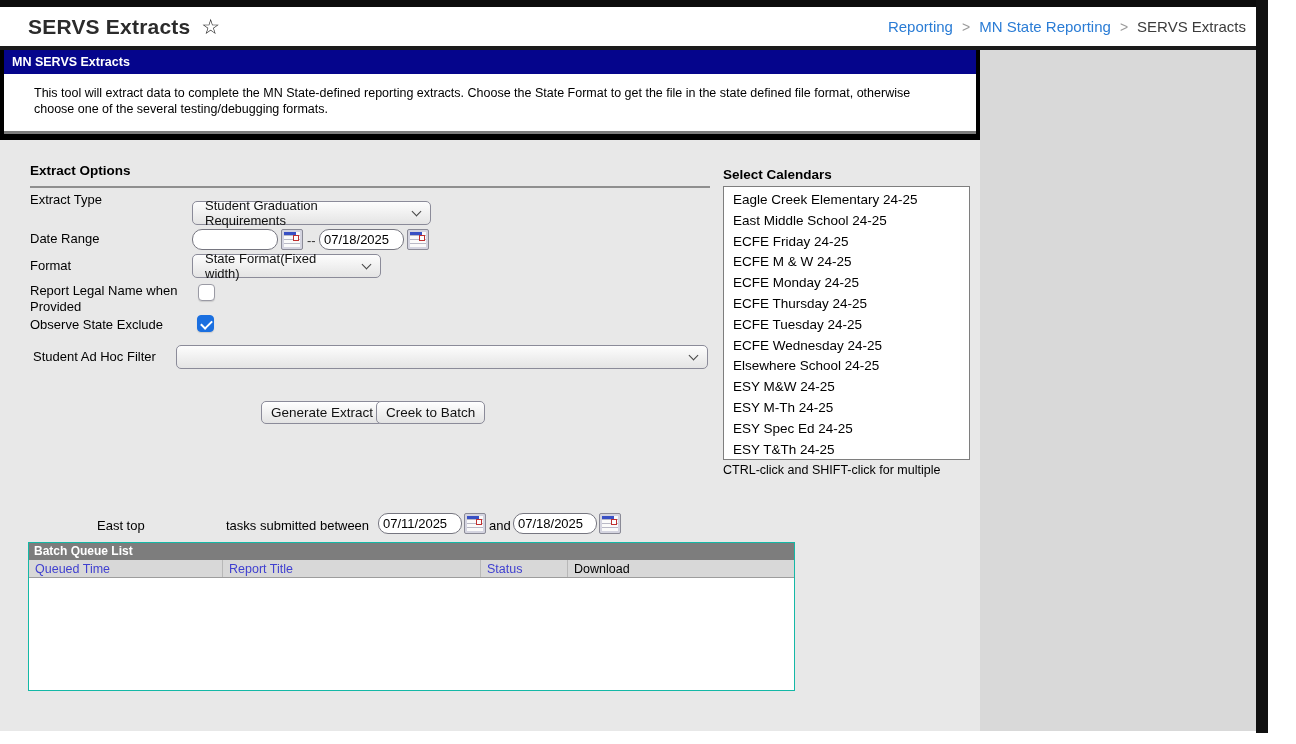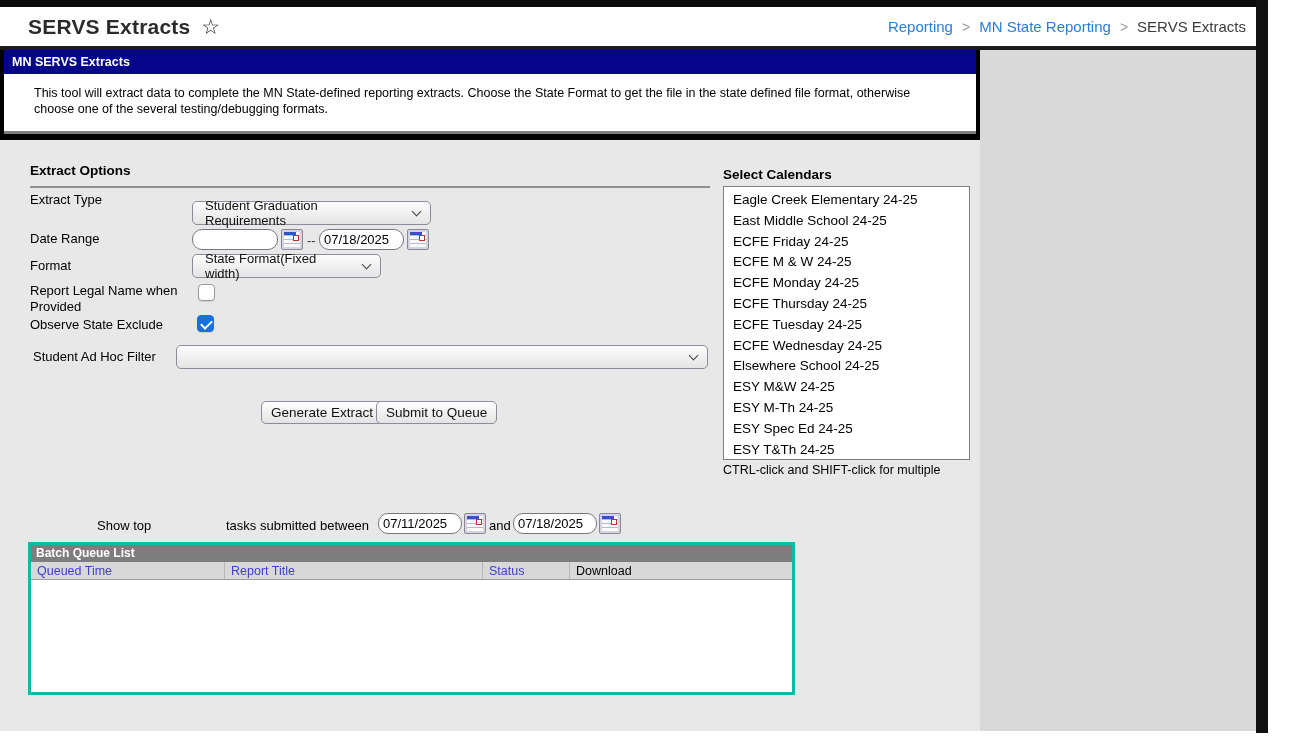--- a/index.html
+++ b/index.html
@@ -68,21 +68,21 @@
          border:1px solid #8b8b99; border-radius:5px; font-family:"Liberation Sans",sans-serif;
          font-size:13.5px; color:#111; cursor:pointer; }
 
   
   .listbox { position:absolute; left:723px; top:186px; width:247px; height:274px; background:#fff;
              border:1px solid #7e7e7e; padding-top:3px; overflow:hidden; }
   .listbox .opt { height:20.8px; line-height:20.8px; padding-left:9px; font-size:13.5px; color:#000;
                   cursor:pointer; white-space:nowrap; }
 
   
-  .batch-table { position:absolute; left:28px; top:542px; width:767px; border:3px solid #14b8a6; background:#fff; }
+  .batch-table { position:absolute; left:28px; top:542px; width:767px; border:1px solid #14b8a6; background:#fff; }
   .batch-title { height:17px; background:#7d7d7d; color:#fff; font-size:12px; font-weight:bold;
                  line-height:17px; padding-left:5px; }
   .batch-head { display:flex; height:18px; background:#d8d8d8; border-bottom:1px solid #9d9d9d; }
   .batch-head .hcell { font-size:12.5px; line-height:18px; padding-left:6px; border-right:1px solid #b8b8b8; }
   .batch-head .hcell.link { color:#4040d0; cursor:pointer; }
   .batch-head .hcell:last-child { border-right:none; color:#000; }
   .hc0 { width:194px; } .hc1 { width:258px; } .hc2 { width:87px; } .hc3 { flex:1; }
   .batch-body { height:112px; background:#fff; }
 </style>
 </head>
@@ -154,42 +154,42 @@
   <div class="lbl" style="left:30px; top:317px;">Observe State Exclude</div>
   <div class="cb checked" style="left:197px; top:315px;"></div>
 
   <div class="lbl" style="left:33px; top:349px;">Student Ad Hoc Filter</div>
   <div class="sel" style="left:176px; top:345px; width:532px;">
     <span></span>
     <span class="chev"></span>
   </div>
 
   <button class="btn" style="left:261px; top:401px;">Generate Extract</button>
-  <button class="btn" style="left:376px; top:401px;">Submit to Queue</button>
+  <button class="btn" style="left:376px; top:401px;">Creek to Batch</button>
 
   <div class="section-heading" style="left:723px; top:167px;">Select Calendars</div>
   <div class="listbox">
     <div class="opt">Eagle Creek Elementary 24-25</div>
     <div class="opt">East Middle School 24-25</div>
     <div class="opt">ECFE Friday 24-25</div>
     <div class="opt">ECFE M &amp; W 24-25</div>
     <div class="opt">ECFE Monday 24-25</div>
     <div class="opt">ECFE Thursday 24-25</div>
     <div class="opt">ECFE Tuesday 24-25</div>
     <div class="opt">ECFE Wednesday 24-25</div>
     <div class="opt">Elsewhere School 24-25</div>
     <div class="opt">ESY M&amp;W 24-25</div>
     <div class="opt">ESY M-Th 24-25</div>
     <div class="opt">ESY Spec Ed 24-25</div>
     <div class="opt">ESY T&amp;Th 24-25</div>
   </div>
   <div class="lbl" style="left:723px; top:463px; font-size:12.5px;">CTRL-click and SHIFT-click for multiple</div>
 
   <button class="btn" style="left:29px; top:512px; height:25px;margin-top:36px;">Refresh</button>
-  <div class="lbl" style="left:97px; top:518px; font-weight:bold; font-weight:normal;">Show top</div>
+  <div class="lbl" style="left:97px; top:518px; font-weight:bold; font-weight:normal;">East top</div>
   <div class="sel" style="left:155px; top:512px; width:64px; padding-left:9px;margin-top:48px;">
     <span>50</span>
     <span class="chev"></span>
   </div>
   <div class="lbl" style="left:226px; top:518px;">tasks submitted between</div>
   <input class="txt" style="left: 378px; top: 513px; width: 84px;" type="text" value="07/11/2025">
   <div class="calicon" style="left:464px; top:513px;">
     <span class="grid"></span>
     <span class="topbar"></span>
     <span class="redsq"></span>

